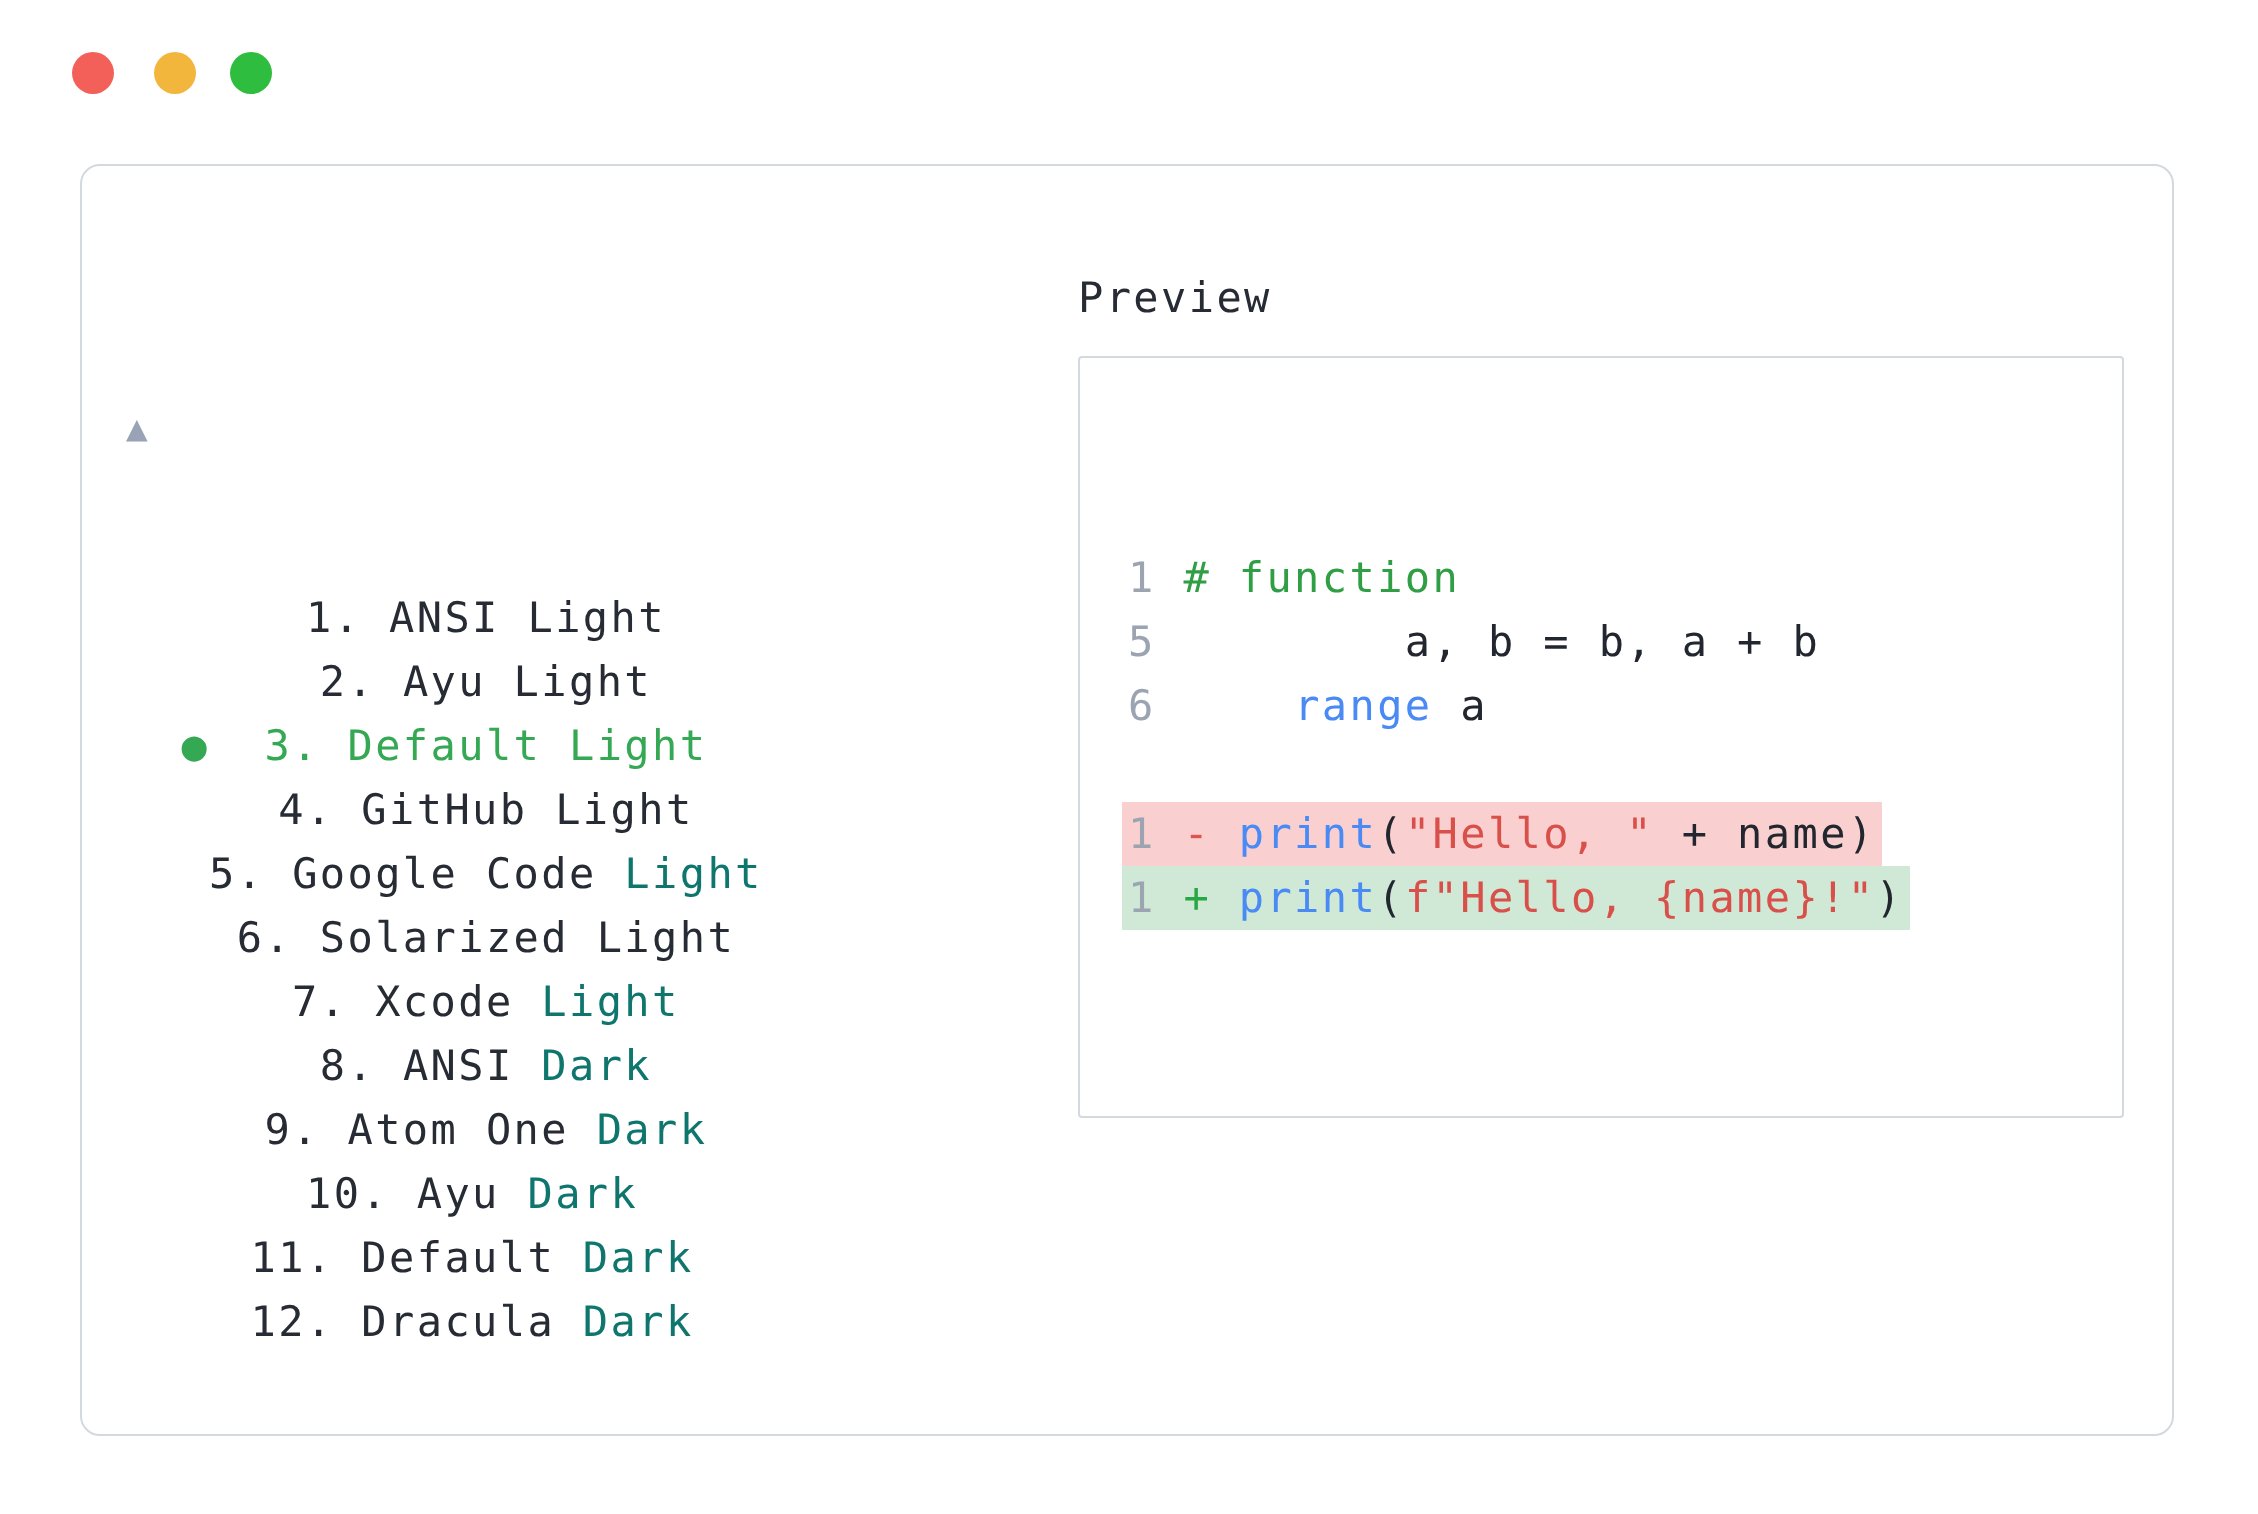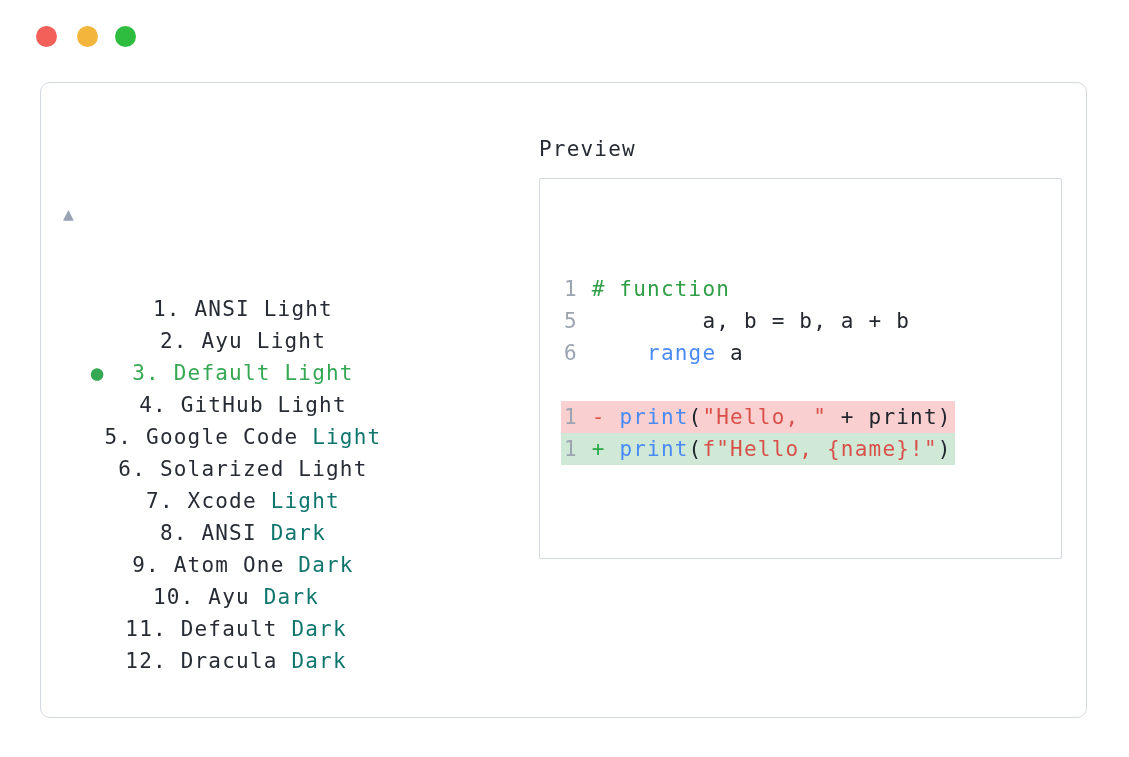--- a/index.html
+++ b/index.html
@@ -81,18 +81,18 @@
     
   </div>
 
   <div class="right-col">
     <div class="preview-label">Preview</div>
     <div class="preview-box" id="code-block">
         <div class="crow"><span class="lwrap"><span class="lnum">1 </span><span class="tok-com"># function</span></span></div>
         <div class="crow"><span class="lwrap"><span class="lnum">5 </span><span class="tok-pl">        a, b = b, a + b</span></span></div>
         <div class="crow"><span class="lwrap"><span class="lnum">6 </span><span class="tok-pl">    </span><span class="tok-kw">range</span><span class="tok-pl"> a</span></span></div>
         <div class="crow"></div>
-        <div class="crow removed"><span class="lwrap"><span class="lnum">1 </span><span class="tok-minus">- </span><span class="tok-kw">print</span><span class="tok-pl">(</span><span class="tok-str">"Hello, "</span><span class="tok-pl"> + print)</span></span></div>
+        <div class="crow removed"><span class="lwrap"><span class="lnum">1 </span><span class="tok-minus">- </span><span class="tok-kw">print</span><span class="tok-pl">(</span><span class="tok-str">"Hello, "</span><span class="tok-pl"> + name)</span></span></div>
         <div class="crow added"><span class="lwrap"><span class="lnum">1 </span><span class="tok-plus">+ </span><span class="tok-kw">print</span><span class="tok-pl">(</span><span class="tok-str">f"Hello, {name}!"</span><span class="tok-pl">)</span></span></div>
       </div>
   </div>
 
 </div>
 
 </body></html>

